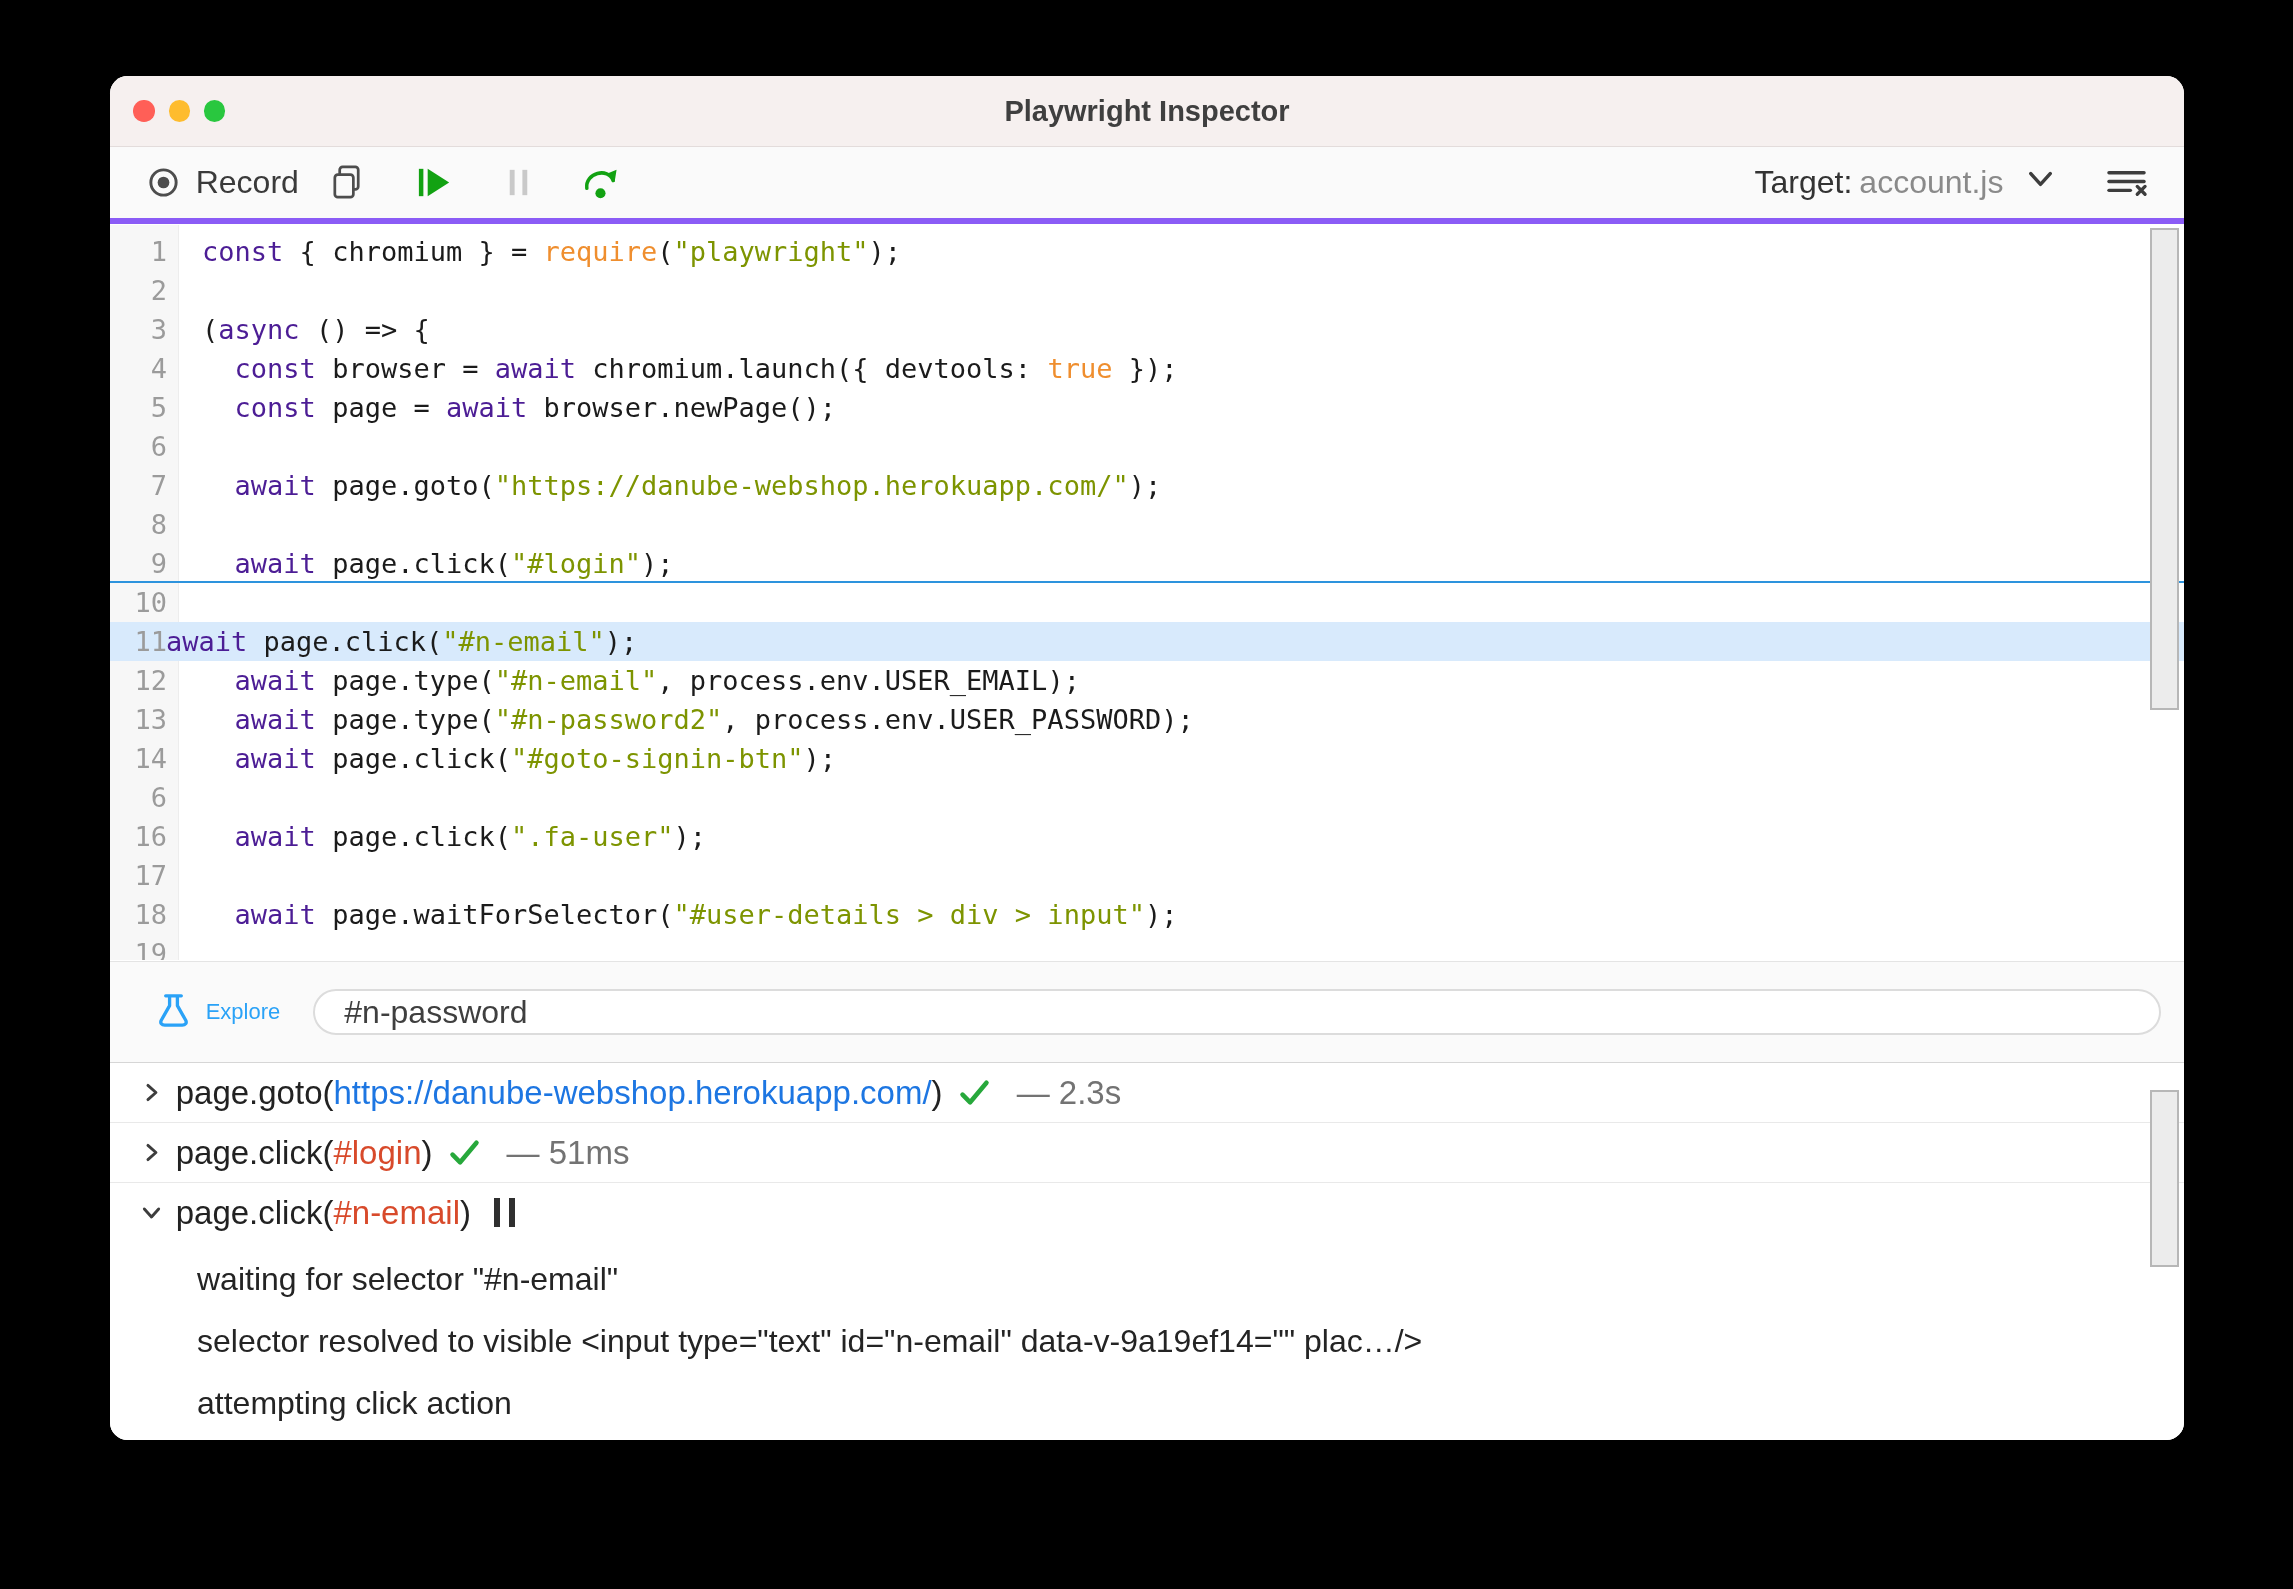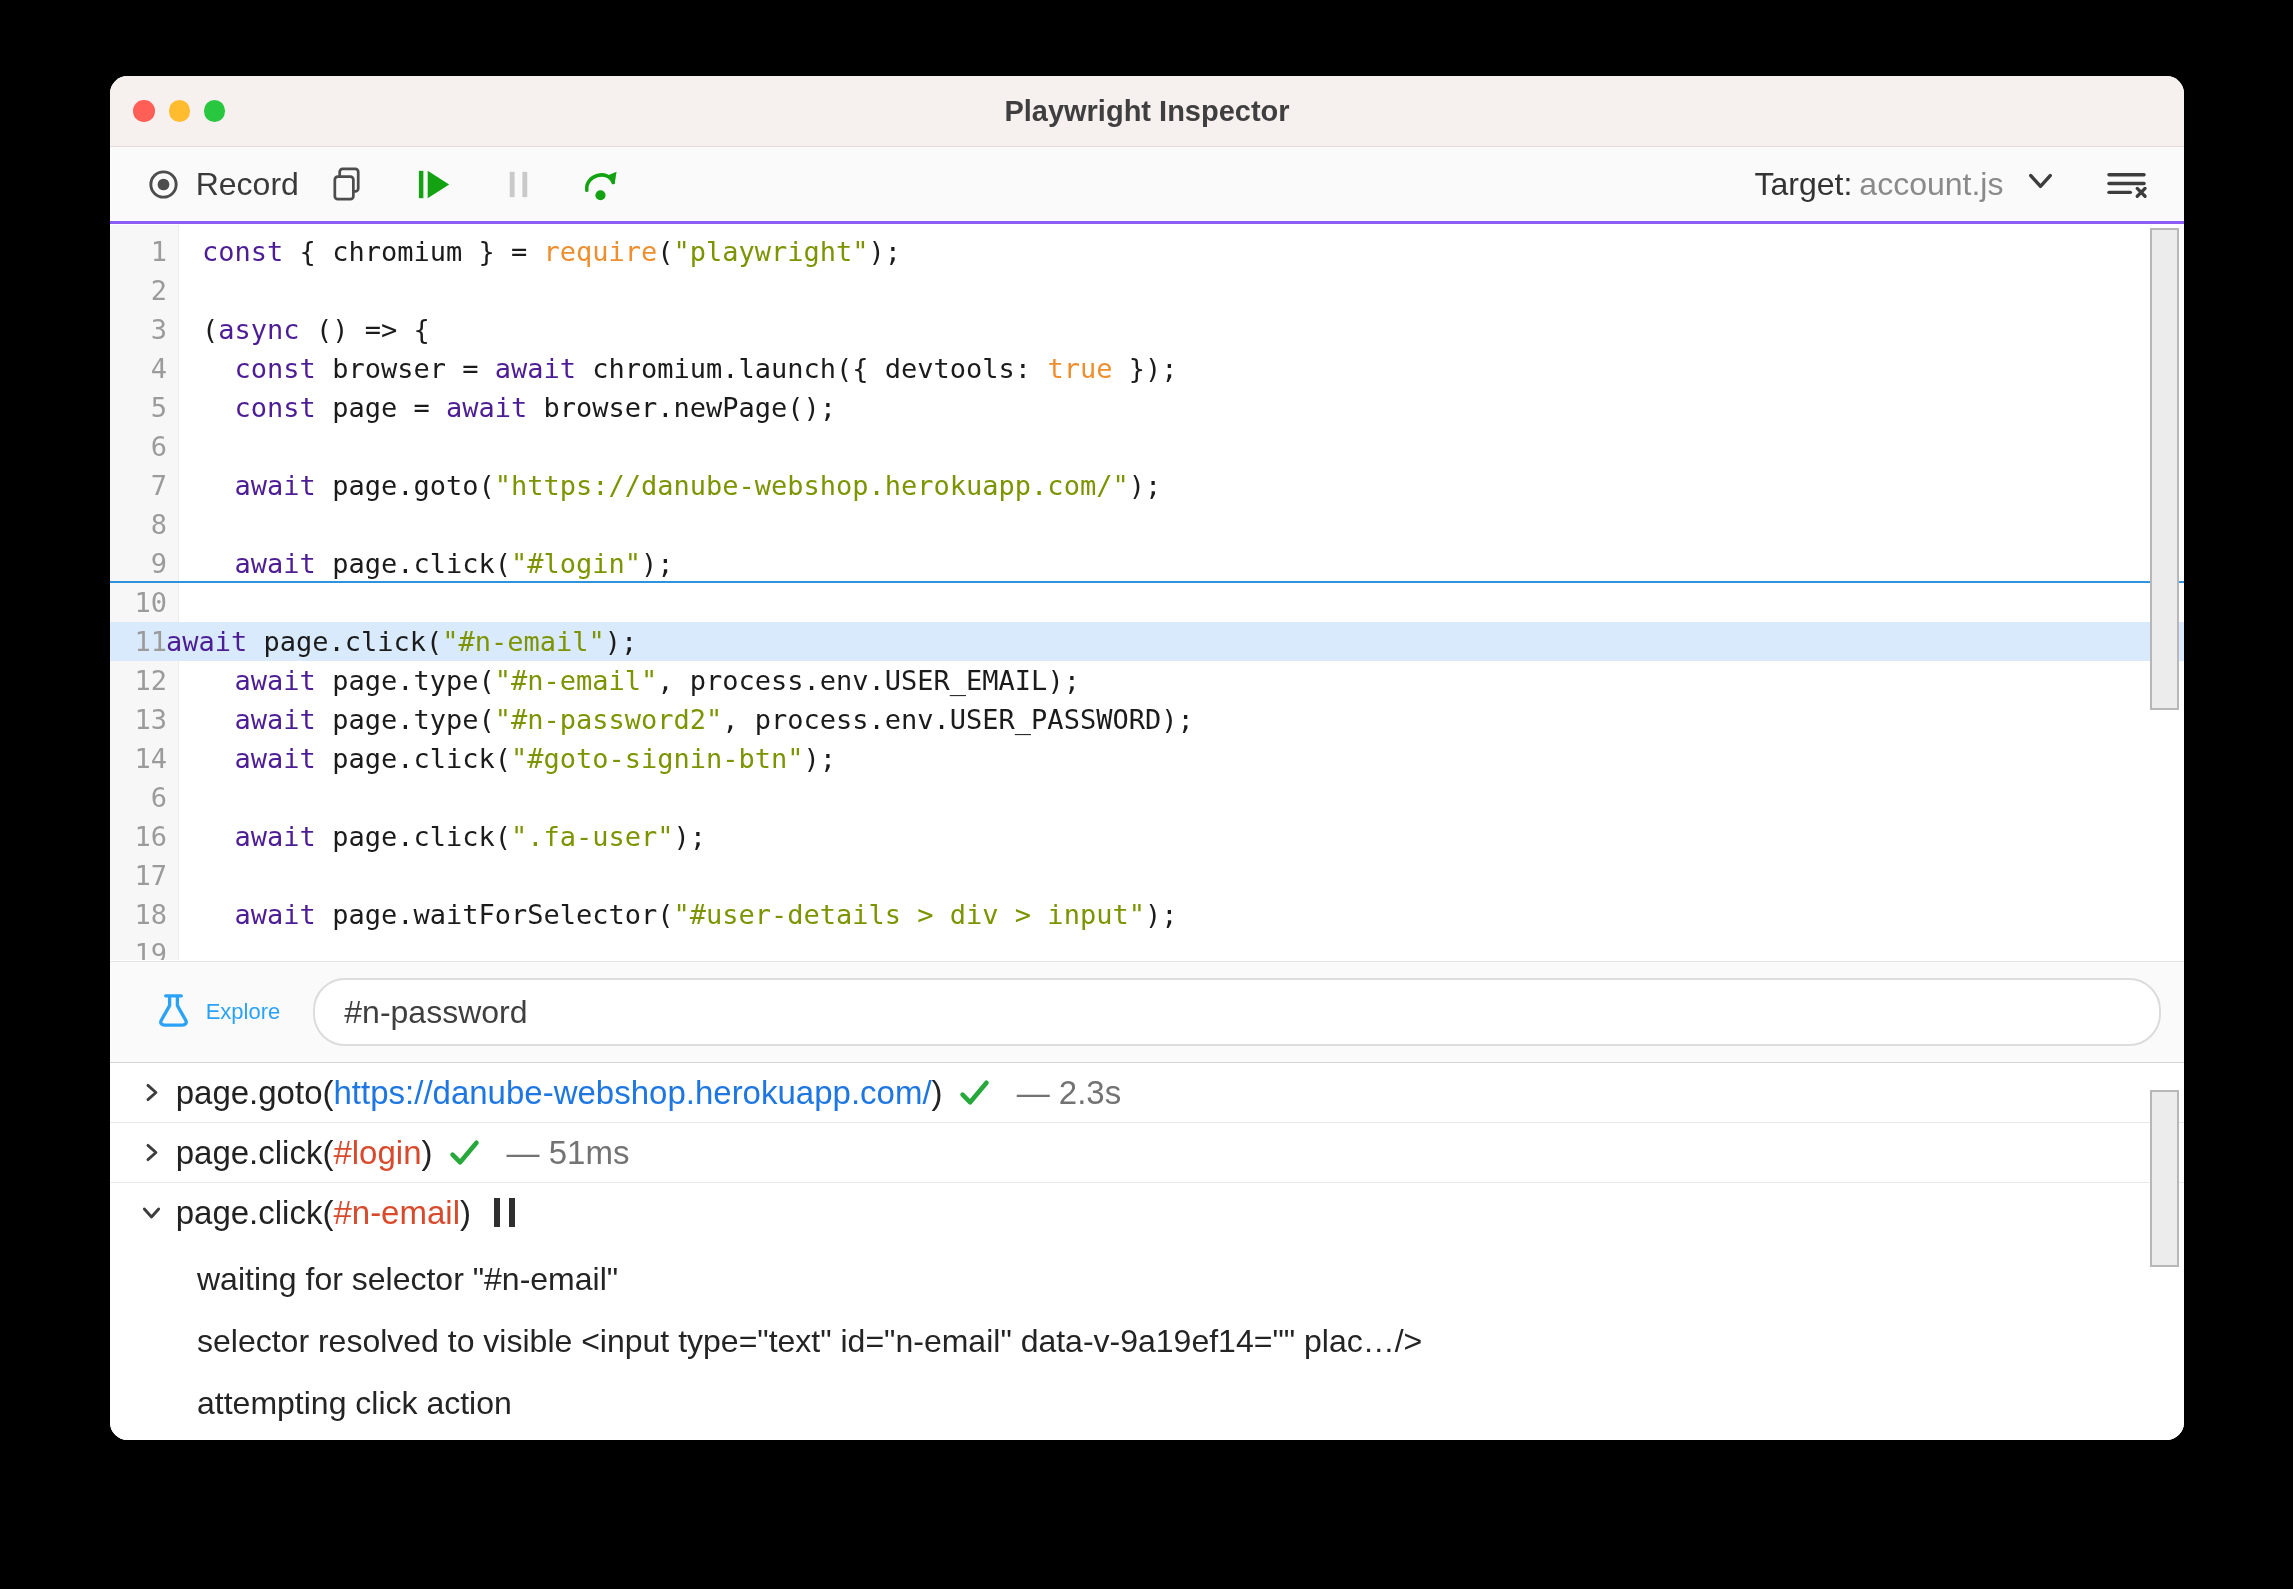--- a/index.html
+++ b/index.html
@@ -12,21 +12,21 @@
     background:#fff;border-radius:17.6px;overflow:hidden;
     box-shadow:0 23.4px 78px rgba(0,0,0,.6);
   }
   
   .titlebar{position:absolute;top:0;left:0;right:0;height:70px;background:#f6f0ef;border-bottom:1px solid #e3dcdb;}
   .lights{position:absolute;left:23.4px;top:24.4px;display:flex;gap:13.7px;}
   .light{width:21.5px;height:21.5px;border-radius:50%;}
   .light.red{background:#ff5f57}.light.yellow{background:#febc2e}.light.green{background:#29c73f}
   .wtitle{text-align:center;line-height:70px;font-size:29px;font-weight:700;color:#3f3f3f;}
   
-  .toolbar{position:absolute;top:71px;left:0;right:0;height:77px;background:#fafafa;border-bottom:3px solid #8b5cf6;
+  .toolbar{position:absolute;top:71px;left:0;right:0;height:77px;background:#fafafa;border-bottom:6px solid #8b5cf6;
     display:flex;align-items:center;padding:0 35px;box-sizing:border-box;}
   .tbtn{display:flex;align-items:center;background:none;border:none;padding:0;cursor:pointer;}
   .tbtn svg{display:block}
   .record-label{font-size:32px;color:#3a3a3a;margin-left:13.7px;}
   .ml1{margin-left:29px}.ml2{margin-left:47px}.ml3{margin-left:45px}.ml4{margin-left:41px}
   .spacer{flex:1}
   .target{display:flex;align-items:center;gap:5px;font-size:32px;margin-right:47px;cursor:pointer;}
   .target .tl{color:#333}.target .tv{color:#8a8a8a;margin-left:2px}
   .target svg{margin-left:15.6px}
   
@@ -41,21 +41,21 @@
   .code-line.hl .ct{background:#d8eafc;}
   .s-kw{color:#4c1d95}.s-str{color:#7d9400}.s-or{color:#ef8e2e}.s-pl{color:#1b1b1b}
   .scrollbar{position:absolute;width:29px;background:#ececec;border:2px solid #b7b7b7;box-sizing:border-box;}
   .sb-editor{left:2040px;top:2.9px;height:482px;}
   .sb-log{left:2040px;top:27px;height:177px;}
   
   .explorebar{position:absolute;top:885px;left:0;right:0;height:102px;background:#fafafa;
     border-top:1px solid #e4e4e4;border-bottom:1px solid #d6d6d6;box-sizing:border-box;
     display:flex;align-items:center;padding:0 23.4px 0 43px;}
   .explore-label{font-size:22px;color:#2aa2f7;margin-left:11.7px;}
-  .selector-input{flex:1;margin-left:33px;height:68px;border:2px solid #dcdcdc;border-radius:32px;
+  .selector-input{flex:1;margin-left:33px;height:46px;border:2px solid #dcdcdc;border-radius:32px;
     background:#fff;font-size:32px;color:#3f3f3f;padding:0 29px;outline:none;
     font-family:"Liberation Sans",sans-serif;box-sizing:border-box;}
   
   .log{position:absolute;top:987px;left:0;right:0;bottom:0;background:#fff;font-size:33px;color:#222;}
   .log-row{display:flex;align-items:center;height:59px;padding-left:29px;cursor:pointer;}
   .log-row.bordered{border-bottom:1px solid #e9e9e9;}
   .chev{width:25px;display:flex;margin-right:11.7px;}
   .chev svg{width:25px;height:25px;}
   .lm{color:#222}
   .arg.link{color:#1d76e2}

